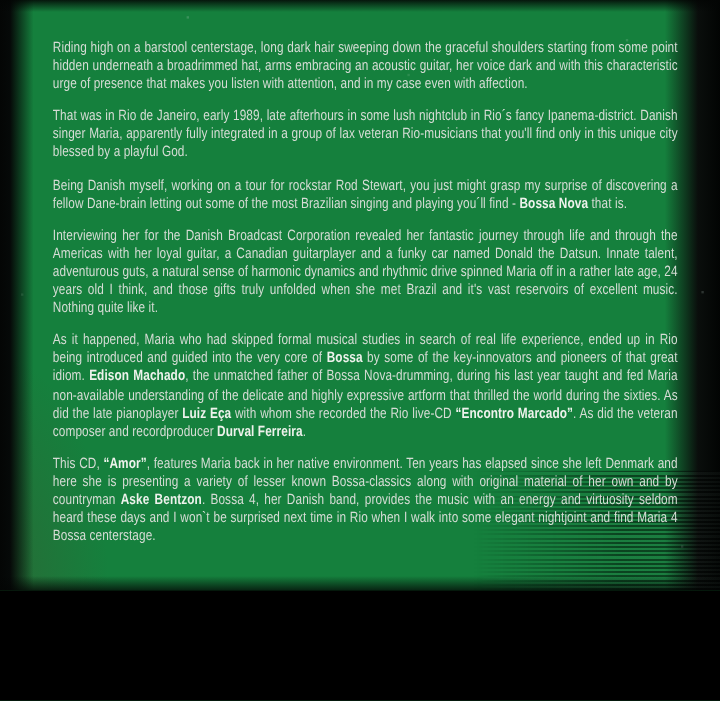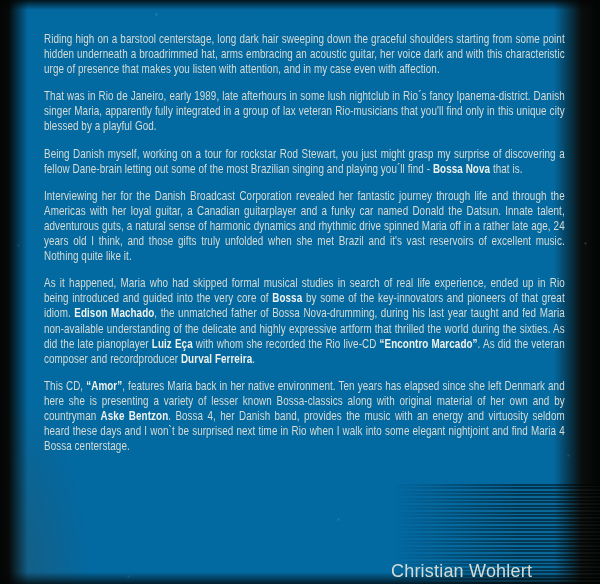--- a/index.html
+++ b/index.html
@@ -3,31 +3,31 @@
 <meta charset="utf-8">
 <style>
   html, body {
     margin: 0;
     padding: 0;
     background: #000;
   }
   .page {
     position: relative;
     width: 600px;
-    height: 584px;
+    height: 492px;
     overflow: hidden;
     font-family: "Liberation Sans", sans-serif;
     background:
       radial-gradient(130% 115% at 45% 32%,
         #2b342f 0%,
         #242d29 40%,
         #1d2522 70%,
         #151b18 92%,
         #10Cbd 100%);
-    background-color: #0369a1;
+    background-color: #15803d;
   }
   
   .edge-left {
     position: absolute; left: 0; top: 0; bottom: 0; width: 28px;
     background: linear-gradient(to right, #040605 0%, #060908 30%, rgba(6,9,8,0) 100%);
     pointer-events: none;
   }
   .edge-right {
     position: absolute; right: 0; top: 0; bottom: 0; width: 46px;
     background: linear-gradient(to left, #020403 0%, #0a0e0c 40%, rgba(10,14,12,0) 100%);

